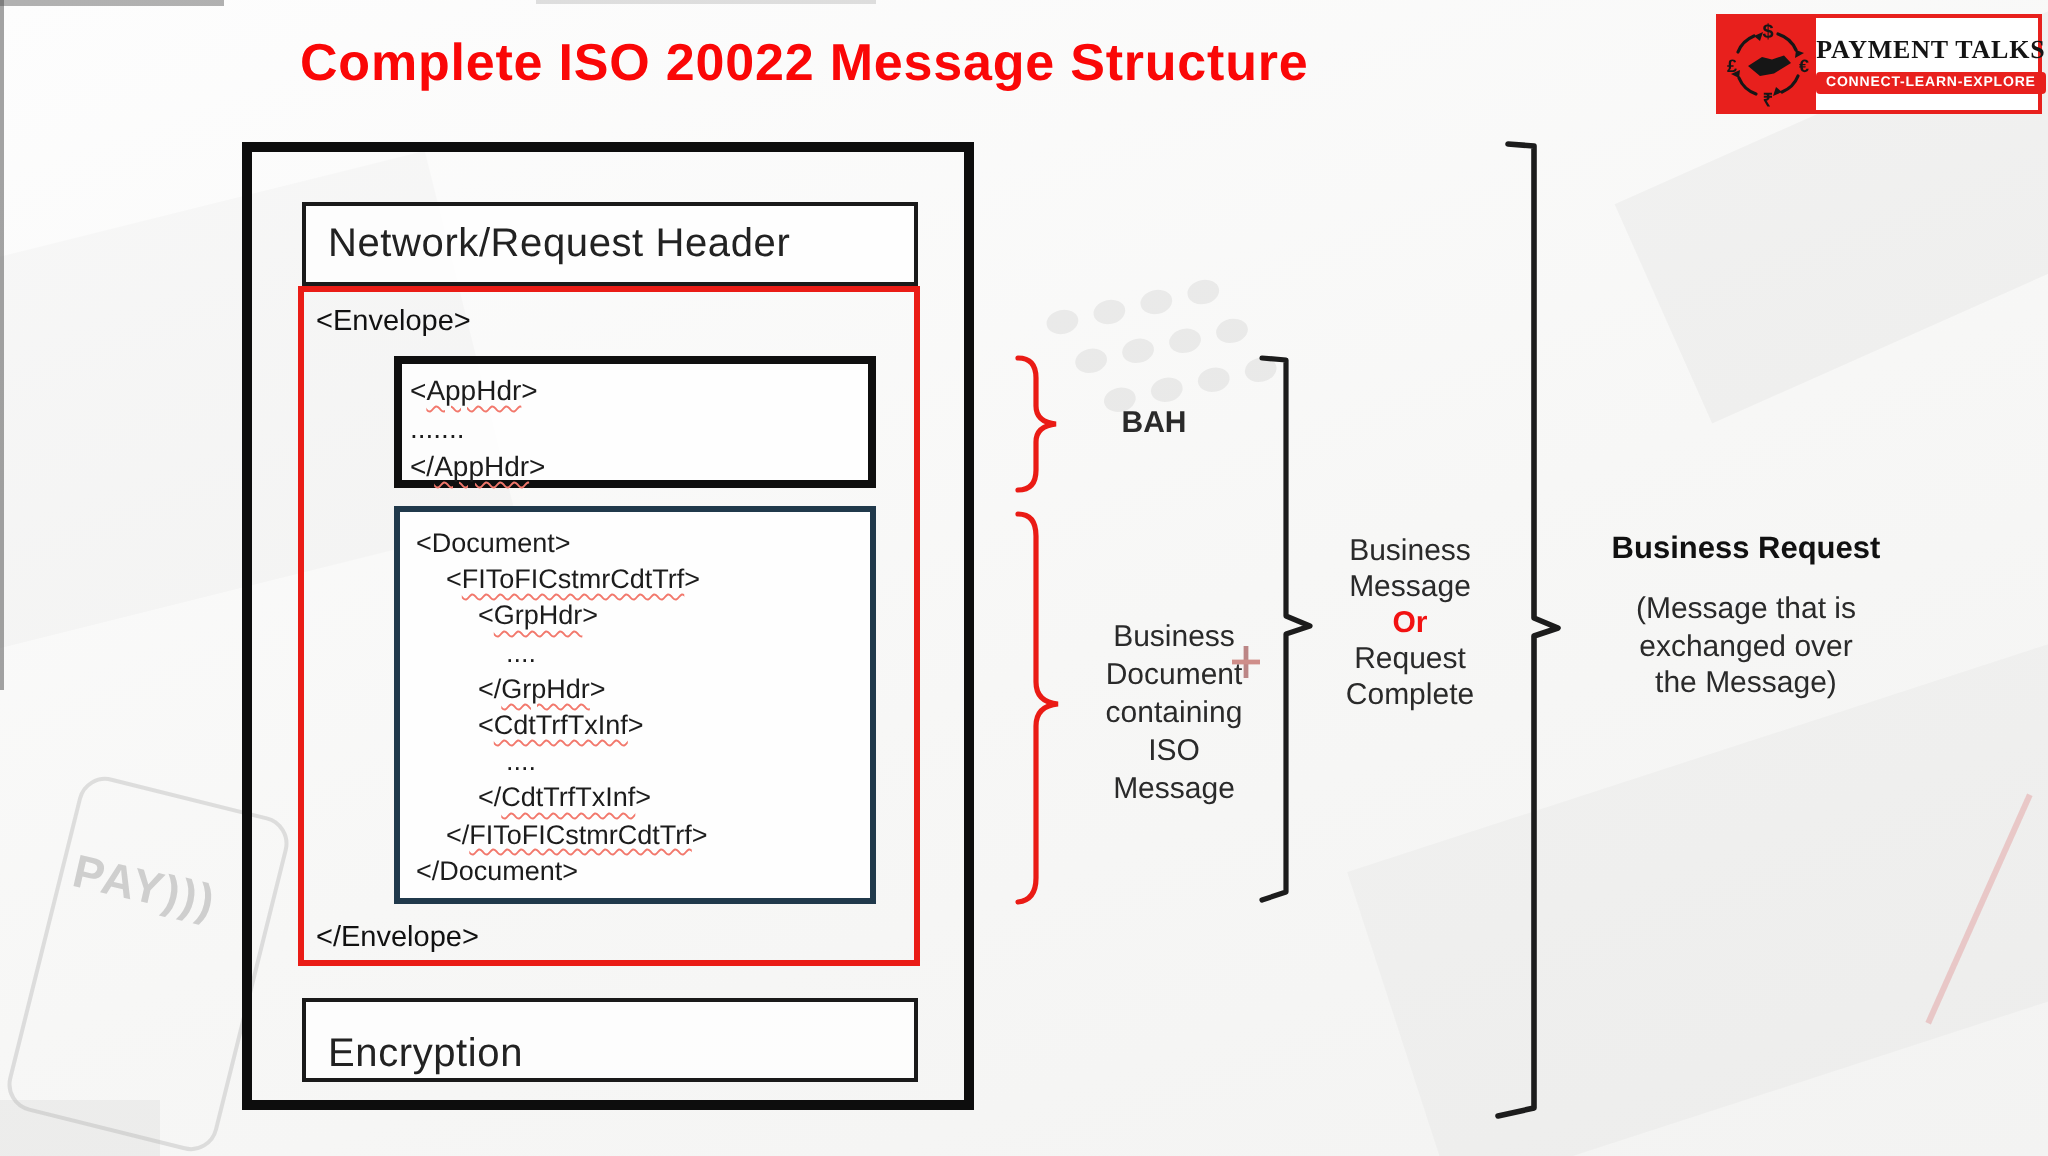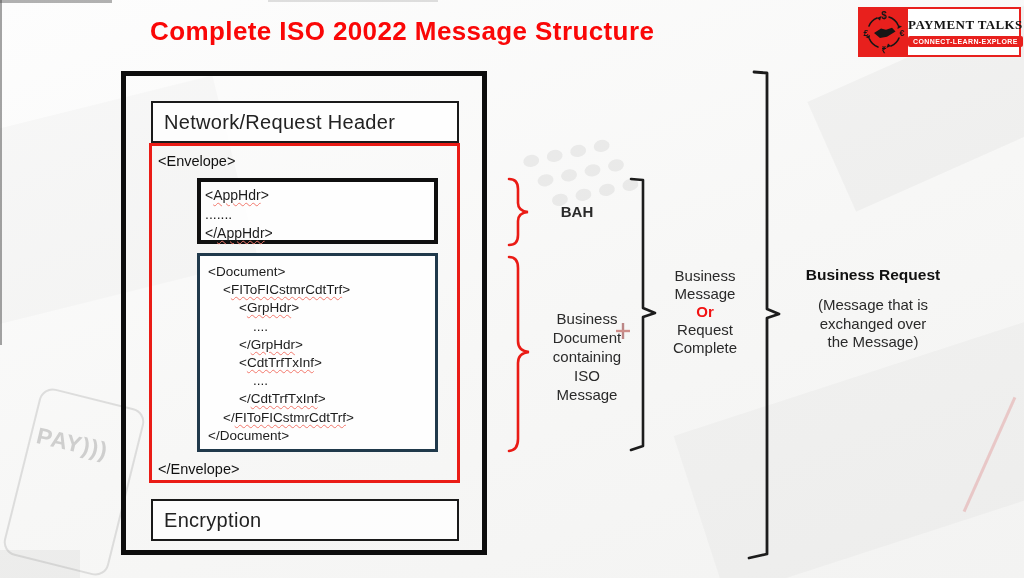--- a/index.html
+++ b/index.html
@@ -48,21 +48,21 @@
   .logo-pill { background: #e8201d; color: #fff; font-size: 7px; font-weight: 700; letter-spacing: .4px; padding: 2px 5px; border-radius: 2px; white-space: nowrap; }
 
   
   .outer-box { left: 121px; top: 71px; width: 366px; height: 484px; border: 5px solid #0d0d0d; }
   .nr-box, .enc-box {
     width: 308px; height: 42px; left: 151px; border: 2px solid #1a1a1a;
     background: rgba(255,255,255,0.75); display: flex; align-items: center;
     padding-left: 11px; font-size: 20px; color: #222; letter-spacing: .3px;
   }
   .nr-box { top: 89px; margin-top: 12px; }
-  .enc-box { top: 499px; }
+  .enc-box { top: 499px; align-items: flex-end; }
   .env-box { left: 149px; top: 143px; width: 311px; height: 340px; border: 3px solid #ea1c16; }
   .env-tag { left: 158px; font-size: 14.5px; font-weight: 400; color: #111; }
   .env-open { top: 153px; }
   .env-close { top: 461px; }
   .apphdr-box {
     left: 197px; top: 178px; width: 241px; height: 66px;
     border: 4px solid #0f0f0f; background: rgba(255,255,255,0.8);
     padding: 4px 0 0 4px; font-size: 14px; line-height: 19px; color: #1c1c1c;
   }
   .doc-box {

